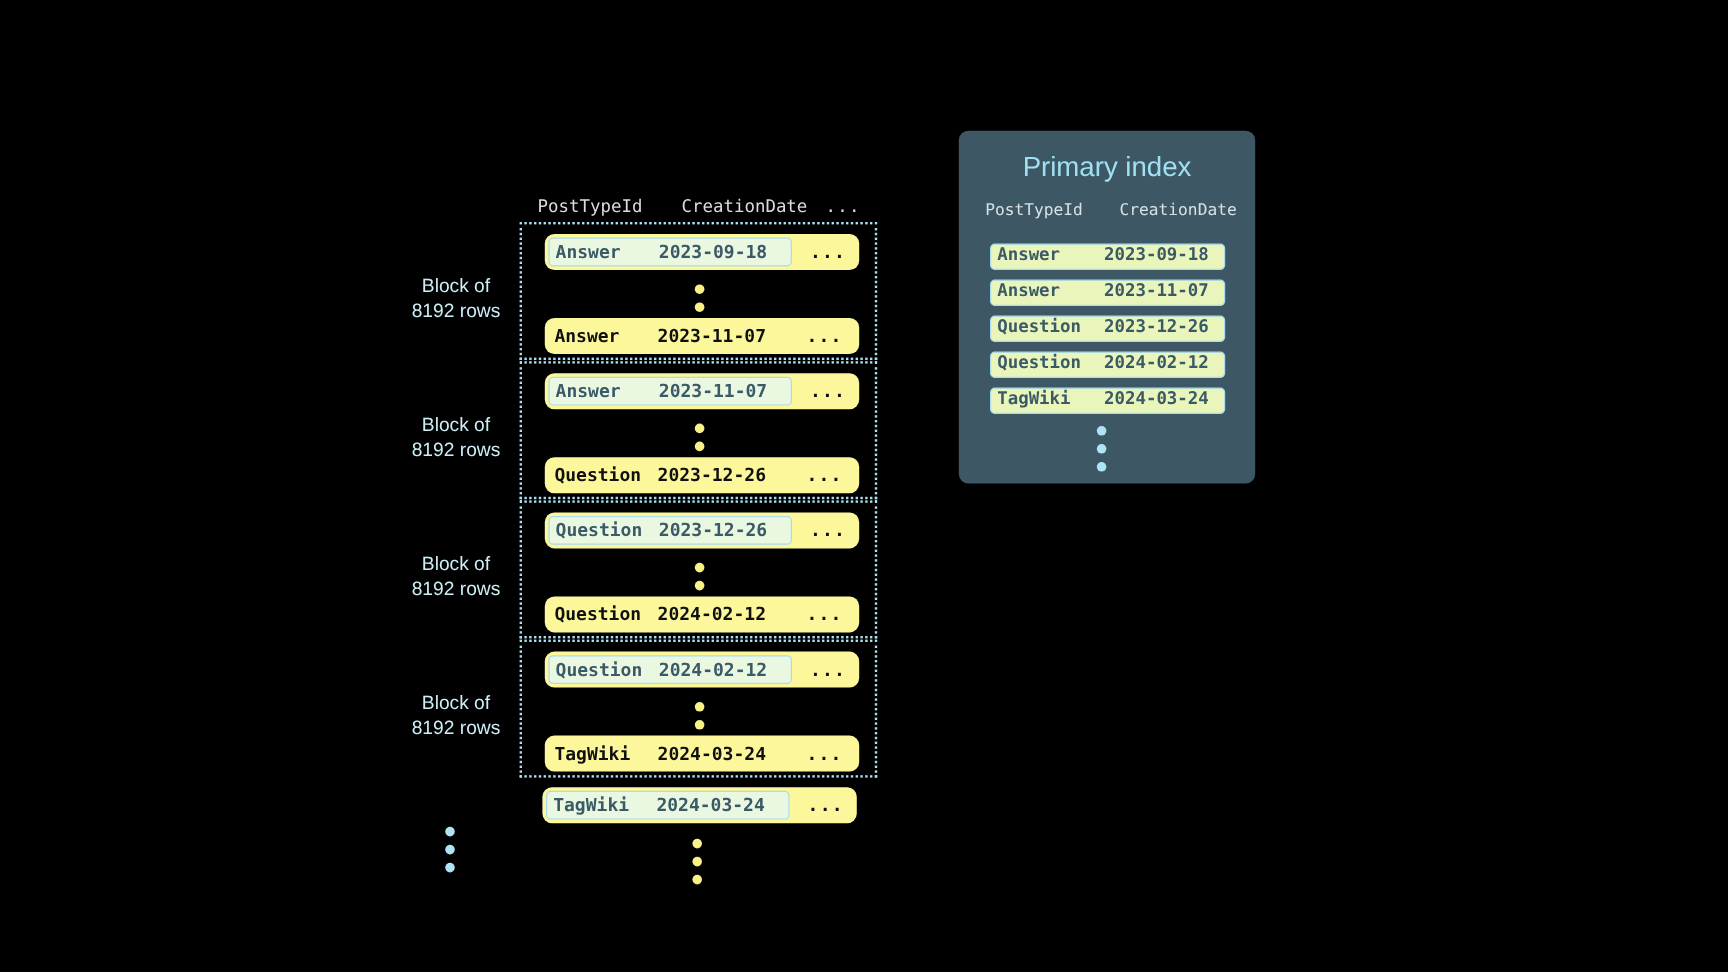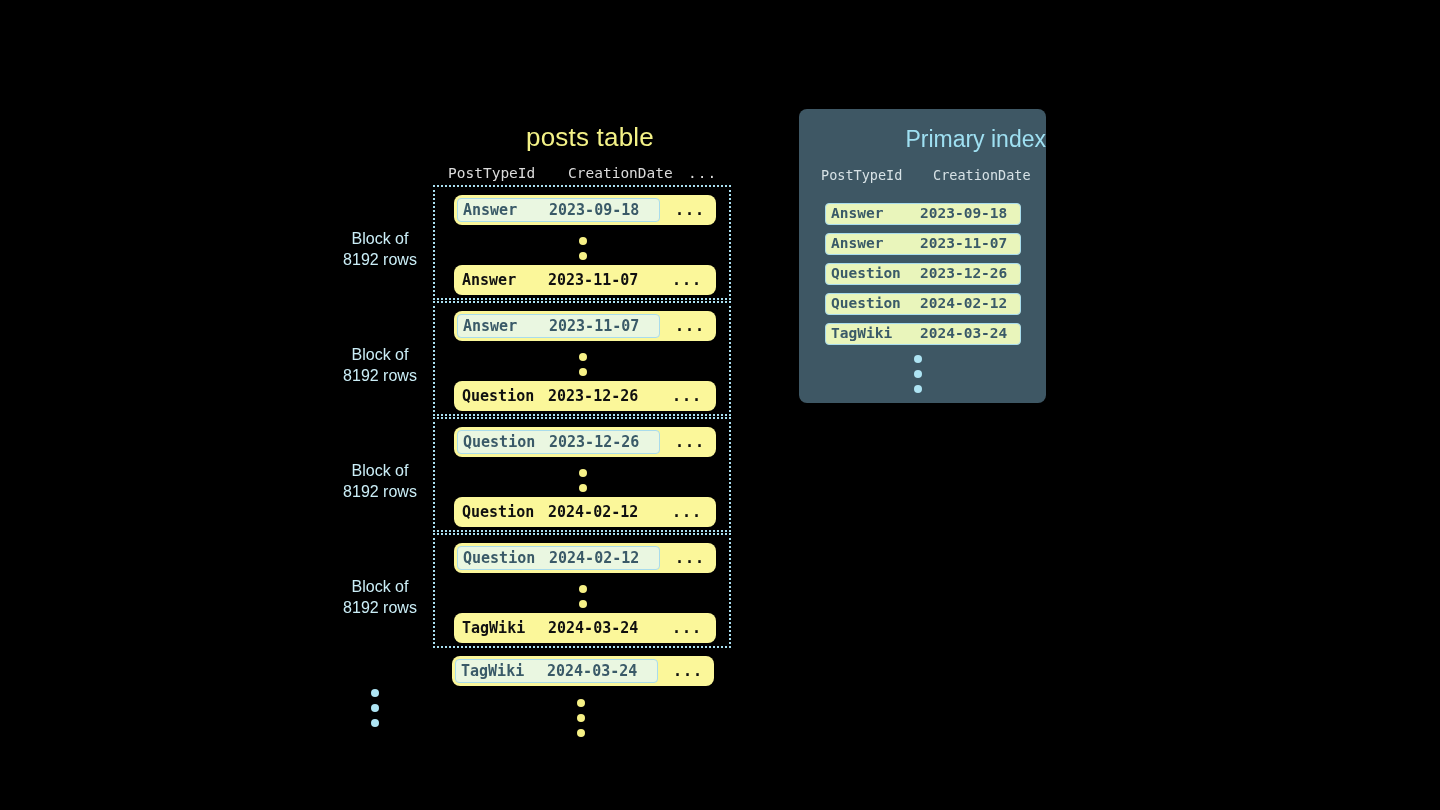--- a/index.html
+++ b/index.html
@@ -175,21 +175,21 @@
     width: 247px;
     height: 294px;
     background: #3e5764;
     border-radius: 8px;
   }
   .index-title {
     position: absolute;
     left: 0;
     top: 16px;
     width: 247px;
-    text-align: right;
+    text-align: center;
     color: #9fe0f2;
     font-size: 23px;
     line-height: 28px;
     white-space: nowrap;
   }
   .index-headers {
     position: absolute;
     left: 22px;
     top: 58px;
     width: 210px;
@@ -239,21 +239,20 @@
     position: absolute;
     left: 115px;
     top: 246px;
   }
 </style>
 </head>
 <body>
 
 <div id="posts-table">
 
-  <div class="table-title">posts table</div>
 
   <div class="col-headers">
     <span class="h-ptid">PostTypeId</span>
     <span class="h-cdate">CreationDate</span>
     <span class="h-more">...</span>
   </div>
 
   <div class="blocks-area">
 
     <div class="block" style="top:0px;height:115px;">

